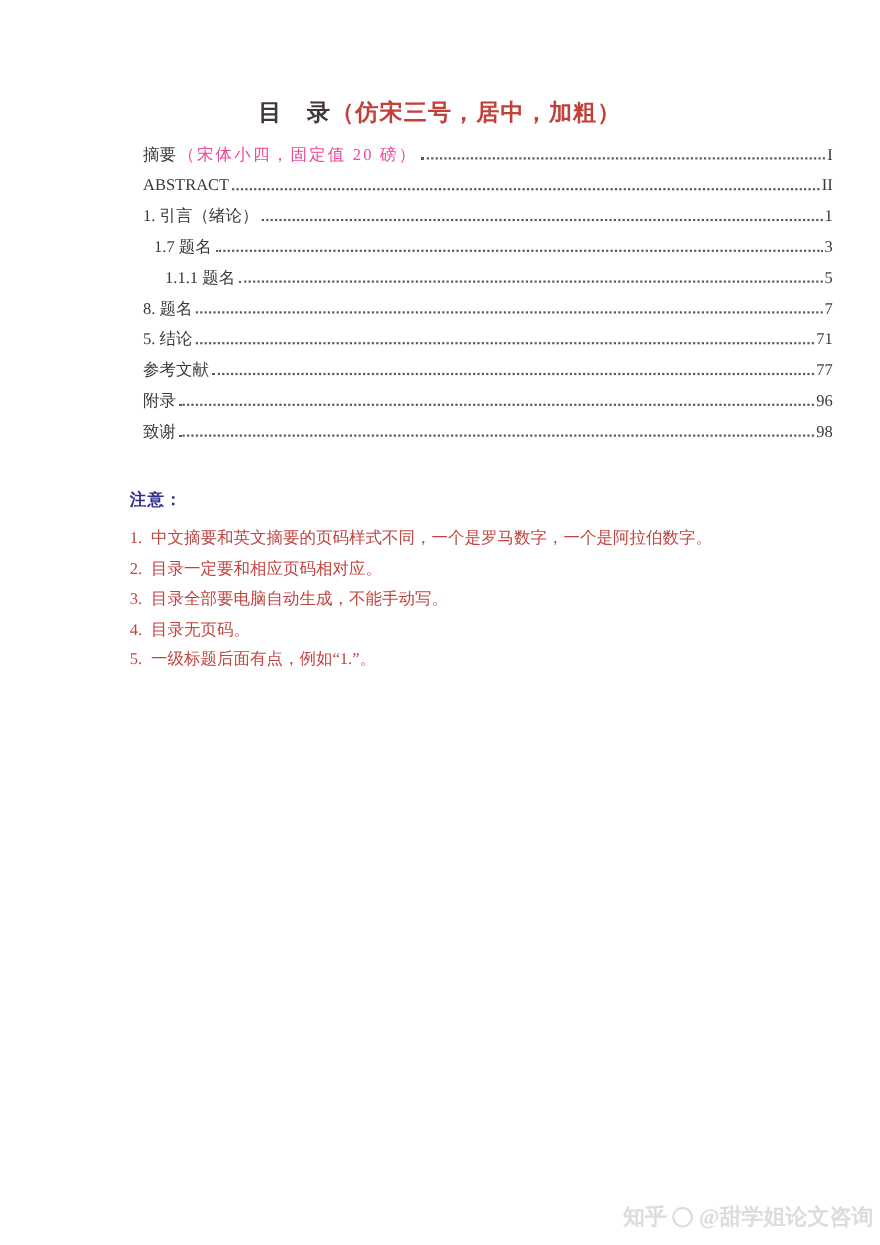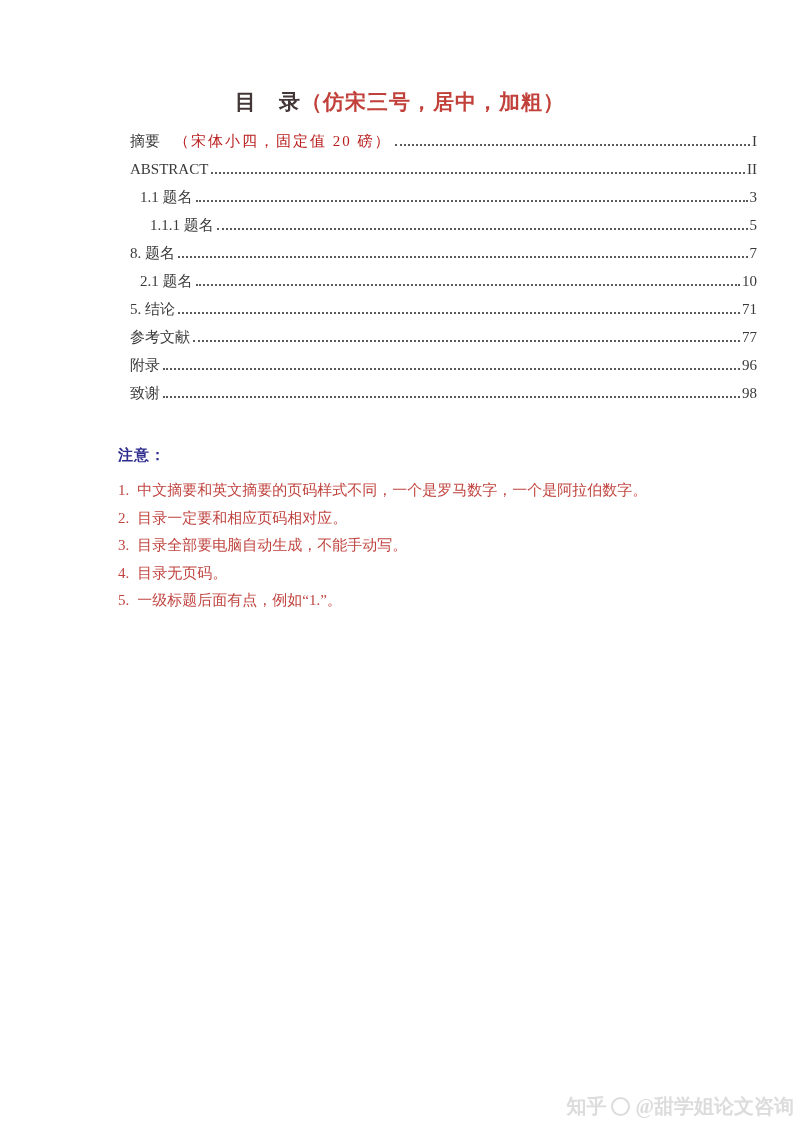--- a/index.html
+++ b/index.html
@@ -38,23 +38,23 @@
   .toc-row {
     display: flex;
     align-items: baseline;
     height: 28px;
     font-size: 15px;
     line-height: 28px;
     white-space: nowrap;
   }
   .toc-label { color: #3a3a3a; }
   .toc-annotation {
-    color: #b91c1c;
+    color: #ec4899;
     letter-spacing: 2px;
-    margin-left: 14px;
+    margin-left: 2px;
   }
   .toc-dots {
     flex: 1;
     border-bottom: 2px dotted #5a5a5a;
     margin: 0 2px 5px 3px;
     min-width: 20px;
   }
   .toc-page {
     color: #3a3a3a;
     text-align: right;
@@ -125,43 +125,43 @@
       <span class="toc-annotation">（宋体小四，固定值 20 磅）</span>
       <span class="toc-dots"></span>
       <span class="toc-page">I</span>
     </div>
       <div class="toc-row">
       <span class="toc-label">ABSTRACT</span>
 
       <span class="toc-dots"></span>
       <span class="toc-page">II</span>
     </div>
+      <div class="toc-row">
+      <span class="toc-label">1. 引言（绪论）</span>
+
+      <span class="toc-dots"></span>
+      <span class="toc-page">1</span>
+    </div>
       <div class="toc-row" style="padding-left: 10px;">
-      <span class="toc-label">1.1 题名</span>
+      <span class="toc-label">1.7 题名</span>
 
       <span class="toc-dots"></span>
       <span class="toc-page">3</span>
     </div>
       <div class="toc-row" style="padding-left: 20px;">
       <span class="toc-label">1.1.1 题名</span>
 
       <span class="toc-dots"></span>
       <span class="toc-page">5</span>
     </div>
       <div class="toc-row">
       <span class="toc-label">8. 题名</span>
 
       <span class="toc-dots"></span>
       <span class="toc-page">7</span>
-    </div>
-      <div class="toc-row" style="padding-left: 10px;">
-      <span class="toc-label">2.1 题名</span>
-
-      <span class="toc-dots"></span>
-      <span class="toc-page">10</span>
     </div>
       <div class="toc-row">
       <span class="toc-label">5. 结论</span>
 
       <span class="toc-dots"></span>
       <span class="toc-page">71</span>
     </div>
       <div class="toc-row">
       <span class="toc-label">参考文献</span>
 

